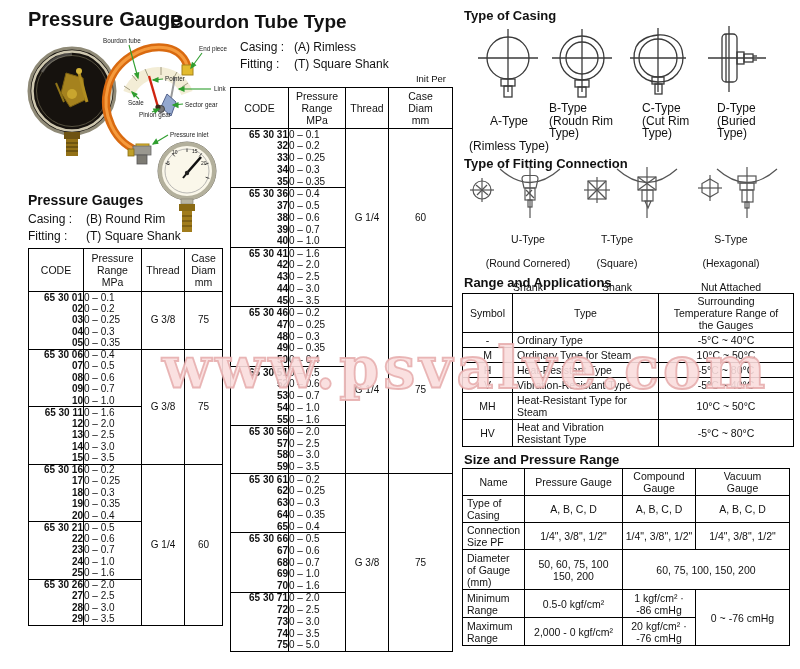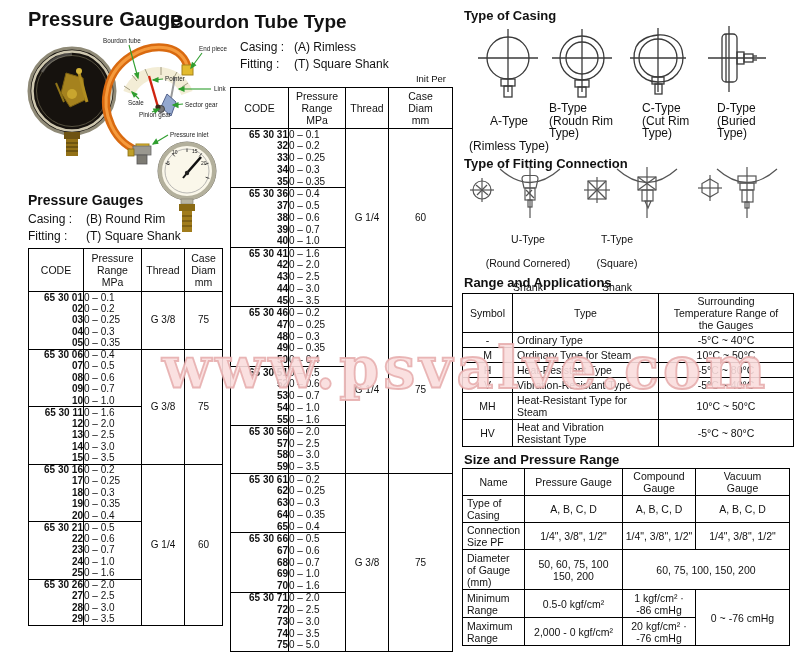--- a/index.html
+++ b/index.html
@@ -610,20 +610,25 @@
 
   <div class="fit-label pre" style="left:468px;top:221px;width:120px">
     <div>U-Type</div>
     <div>(Round Cornered)</div>
     <div>Shank</div>
   </div>
   <div class="fit-label pre" style="left:577px;top:221px;width:80px">
     <div>T-Type</div>
     <div>(Square)</div>
     <div>Shank</div>
+  </div>
+  <div class="fit-label pre" style="left:672px;top:221px;width:118px">
+    <div>S-Type</div>
+    <div>(Hexagonal)</div>
+    <div>Nut Attached</div>
   </div>
 
   <div class="sec-head" style="left:464px;top:275px">Range and Applications</div>
 
   <table class="ratable">
     <colgroup>
         <col style="width:50px">
         <col style="width:146px">
         <col style="width:135px">
       </colgroup>

